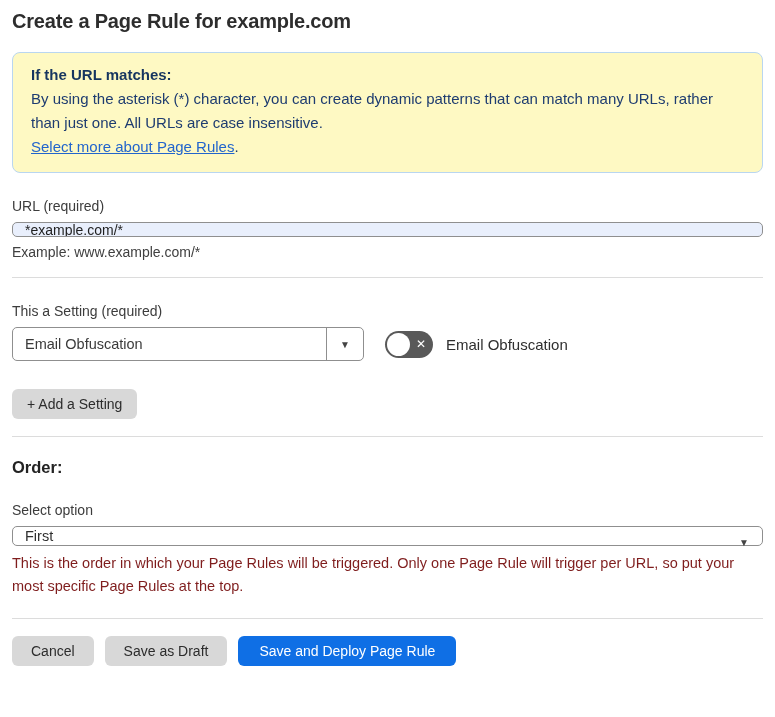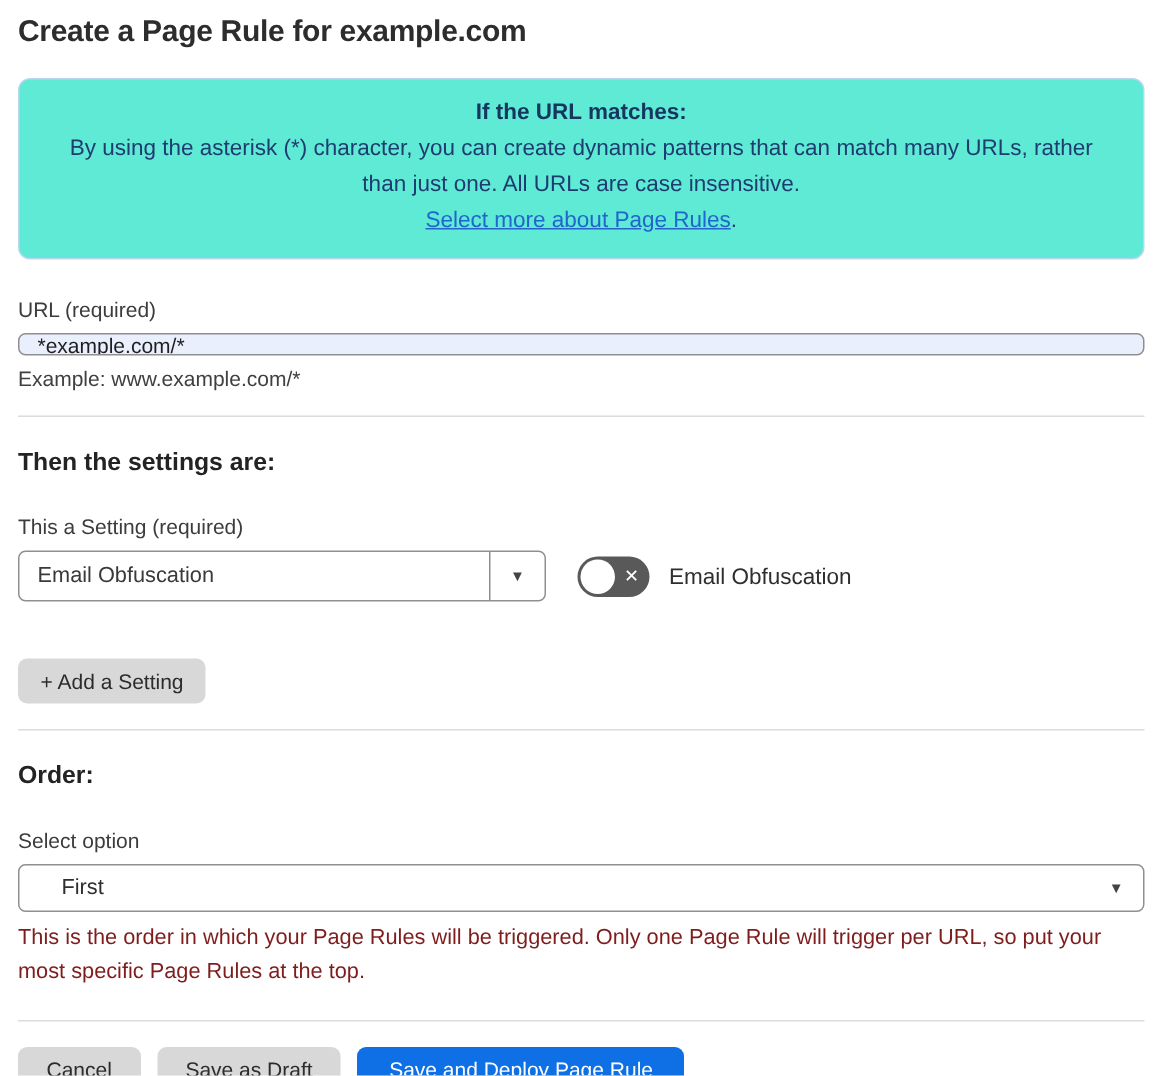--- a/index.html
+++ b/index.html
@@ -16,28 +16,27 @@
   .page-title {
     margin-top: 10px;
     font-size: 20px;
     font-weight: 700;
     color: #2d2d2d;
     letter-spacing: -0.2px;
   }
 
   .info-box {
     margin-top: 19px;
-    background: #5eead4;
+    background: #fef9c3;
     border: 1px solid #b9d6f0;
     border-radius: 8px;
     padding: 10px 18px 13px;
     font-size: 15px;
     line-height: 24px;
     color: #1e3c70;
-    text-align: center;
   }
   .info-heading { font-weight: 700; color: #16355f; }
   .info-body { margin: 0; }
   .info-link {
     color: #2265cc;
     text-decoration: underline;
     cursor: pointer;
   }
   .info-link-suffix { color: #1e3c70; }
 
@@ -152,33 +151,33 @@
   .btn {
     display: inline-block;
     height: 30px;
     border: none;
     border-radius: 6px;
     font-family: "Liberation Sans", sans-serif;
     font-size: 14px;
     cursor: pointer;
   }
   .btn-gray { background: #d8d8d8; color: #2c2c2c; padding: 0 16px; }
-  .add-setting-btn { margin-top: 38px; padding: 0 15px; }
+  .add-setting-btn { margin-top: 28px; padding: 0 15px; }
 
   .select-box {
     position: relative;
     margin-top: 8px;
     width: 100%;
-    height: 32px;
+    height: 20px;
     background: #ffffff;
     border: 1px solid #8f8f8f;
     border-radius: 5px;
     display: flex;
     align-items: center;
-    padding: 0 28px;
+    padding: 0 12px;
     font-size: 14.5px;
     color: #2f2f2f;
     cursor: pointer;
   }
   .select-caret {
     position: absolute;
     right: 13px;
     top: 0;
     height: 30px;
     display: flex;
@@ -221,21 +220,20 @@
     <p class="info-body">By using the asterisk (*) character, you can create dynamic patterns that can match many URLs, rather than just one. All URLs are case insensitive.</p>
     <div><a class="info-link">Select more about Page Rules</a><span class="info-link-suffix">.</span></div>
   </div>
 
   <label class="field-label">URL (required)</label>
   <input class="url-input" type="text" value="*example.com/*" style="">
   <div class="hint">Example: www.example.com/*</div>
 
   <hr class="divider">
 
-  <h2 class="section-heading">Then the settings are:</h2>
 
   <label class="field-label">This a Setting (required)</label>
   <div class="setting-row">
     <div class="dropdown">
       <div class="dropdown-value">Email Obfuscation</div>
       <div class="dropdown-arrow">▼</div>
     </div>
     <div class="toggle">
       <div class="toggle-knob"></div>
       <div class="toggle-x">✕</div>

